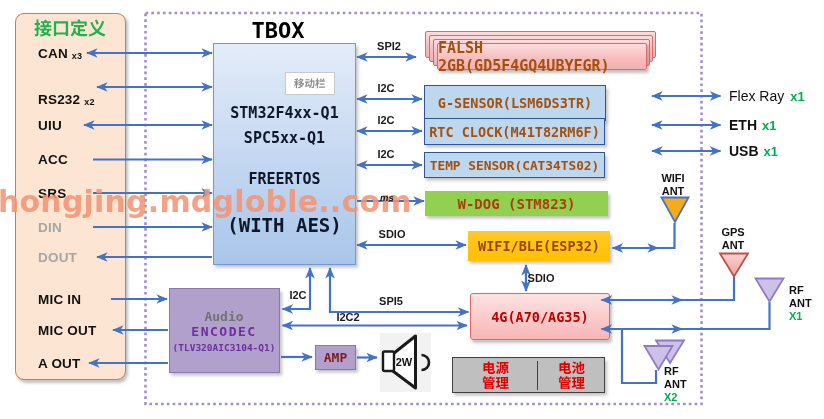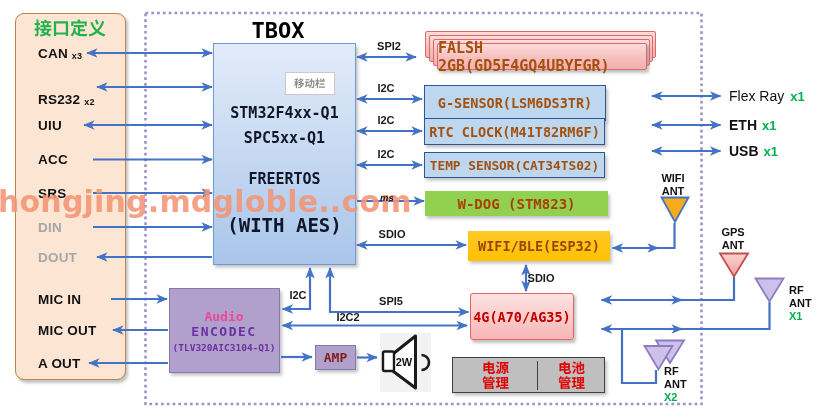--- a/index.html
+++ b/index.html
@@ -198,21 +198,21 @@
   <div class="sheet" style="left:433px;top:39px;width:217px;height:27px;"></div>
   <div class="sheet shadow box" style="left:437px;top:43px;width:210px;height:27px;">
     <span class="mono" style="font-size:15px;color:#A4500E;">FALSH 2GB(GD5F4GQ4UBYFGR)</span>
   </div>
 
   <div class="box sens mono shadow" style="left:424px;top:85px;width:182px;height:36px;">G-SENSOR(LSM6DS3TR)</div>
   <div class="box sens mono shadow" style="left:424px;top:118px;width:181px;height:27px;">RTC CLOCK(M41T82RM6F)</div>
   <div id="tempbox" class="box sens mono shadow" style="left:424px;top:152px;width:181px;height:26px;">TEMP SENSOR(CAT34TS02)</div>
   <div id="wdog" class="box mono shadow" style="left:425px;top:191px;width:183px;height:25px;">W-DOG (STM823)</div>
   <div id="wifible" class="box mono shadow" style="left:468px;top:231px;width:142px;height:30px;">WIFI/BLE(ESP32)</div>
-  <div id="modem" class="box mono shadow" style="left:470px;top:293px;width:104px;height:47px;">4G(A70/AG35)</div>
+  <div id="modem" class="box mono shadow" style="left:470px;top:293px;width:140px;height:47px;">4G(A70/AG35)</div>
 
   <div id="powerbox" class="box shadow">
     <div class="pcell">
       <span class="cjk" aria-label="电源">
           <svg width="27.0" height="13.5" viewBox="0 0 2000 1000">
             <path transform="translate(0,880) scale(1,-1)" d="M429 381V288H235V381ZM558 381H754V288H558ZM429 491H235V588H429ZM558 491V588H754V491ZM111 705V112H235V170H429V117C429 -37 468 -78 606 -78C637 -78 765 -78 798 -78C920 -78 957 -20 974 138C945 144 906 160 876 176V705H558V844H429V705ZM854 170C846 69 834 43 785 43C759 43 647 43 620 43C565 43 558 52 558 116V170Z" fill="currentColor"></path>
             <path transform="translate(1000,880) scale(1,-1)" d="M588 383H819V327H588ZM588 518H819V464H588ZM499 202C474 139 434 69 395 22C422 8 467 -18 489 -36C527 16 574 100 605 171ZM783 173C815 109 855 25 873 -27L984 21C963 70 920 153 887 213ZM75 756C127 724 203 678 239 649L312 744C273 771 195 814 145 842ZM28 486C80 456 155 411 191 383L263 480C223 506 147 546 96 572ZM40 -12 150 -77C194 22 241 138 279 246L181 311C138 194 81 66 40 -12ZM482 604V241H641V27C641 16 637 13 625 13C614 13 573 13 538 14C551 -15 564 -58 568 -89C631 -90 677 -88 712 -72C747 -56 755 -27 755 24V241H930V604H738L777 670L664 690H959V797H330V520C330 358 321 129 208 -26C237 -39 288 -71 309 -90C429 77 447 342 447 520V690H641C636 664 626 633 616 604Z" fill="currentColor"></path>
           </svg>
         </span>
       <span class="cjk" aria-label="管理">
@@ -232,21 +232,21 @@
       <span class="cjk" aria-label="管理">
           <svg width="27.0" height="13.5" viewBox="0 0 2000 1000">
             <path transform="translate(0,880) scale(1,-1)" d="M194 439V-91H316V-64H741V-90H860V169H316V215H807V439ZM741 25H316V81H741ZM421 627C430 610 440 590 448 571H74V395H189V481H810V395H932V571H569C559 596 543 625 528 648ZM316 353H690V300H316ZM161 857C134 774 85 687 28 633C57 620 108 595 132 579C161 610 190 651 215 696H251C276 659 301 616 311 587L413 624C404 643 389 670 371 696H495V778H256C264 797 271 816 278 835ZM591 857C572 786 536 714 490 668C517 656 567 631 589 615C609 638 629 665 646 696H685C716 659 747 614 759 584L858 629C849 648 832 672 813 696H952V778H686C694 797 700 817 706 836Z" fill="currentColor"></path>
             <path transform="translate(1000,880) scale(1,-1)" d="M514 527H617V442H514ZM718 527H816V442H718ZM514 706H617V622H514ZM718 706H816V622H718ZM329 51V-58H975V51H729V146H941V254H729V340H931V807H405V340H606V254H399V146H606V51ZM24 124 51 2C147 33 268 73 379 111L358 225L261 194V394H351V504H261V681H368V792H36V681H146V504H45V394H146V159Z" fill="currentColor"></path>
           </svg>
         </span>
     </div>
   </div>
 
   <div id="audio" class="box shadow"></div>
-  <div class="lbl mono txt" style="left:224px;top:316px;font-size:13px;color:#ec4899;">Audio</div>
+  <div class="lbl mono txt" style="left:224px;top:316px;font-size:13px;color:#737373;">Audio</div>
   <div class="lbl mono txt" style="left:224px;top:331px;font-size:13px;color:#6C2EA0;letter-spacing:1.5px;">ENCODEC</div>
   <div class="lbl mono txt" style="left:224px;top:347px;font-size:9.5px;color:#6C2EA0;">(TLV320AIC3104-Q1)</div>
 
   <div id="amp" class="box mono shadow">AMP</div>
   <div id="spkbg" class="box"></div>
 
   <div class="lbl txt" style="left:404px;top:362px;font-size:11px;font-weight:bold;color:#111;z-index:7;
        text-shadow:1px 0 0 #fff,-1px 0 0 #fff,0 1px 0 #fff,0 -1px 0 #fff;">2W</div>
 
   <div class="lbl bus txt" style="left:389px;top:46px;">SPI2</div>

